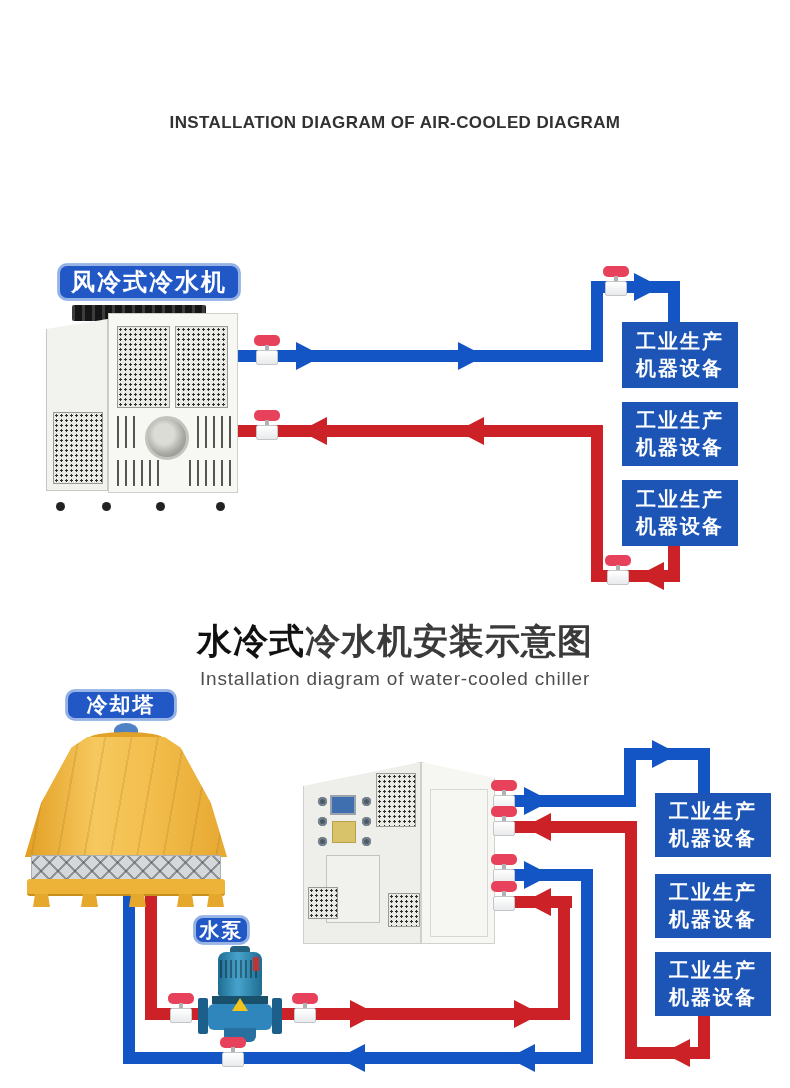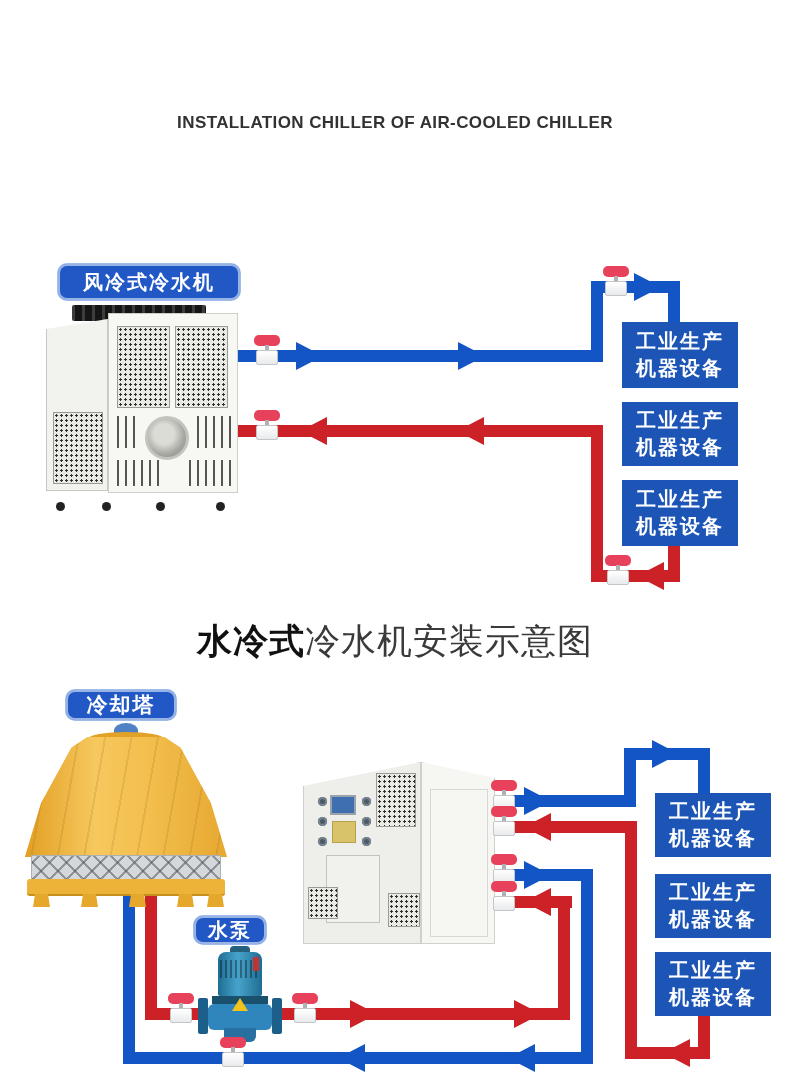--- a/index.html
+++ b/index.html
@@ -6,21 +6,21 @@
   .stage{position:relative;width:790px;height:1088px;background:#fff;overflow:hidden;
          font-family:"Liberation Sans","DejaVu Sans",sans-serif;}
   
   .h-air{position:absolute;left:0;top:18px;width:790px;text-align:center;
          font-size:55px;font-weight:900;letter-spacing:3px;color:#161616;}
   .s-air{position:absolute;left:0;top:113px;width:790px;text-align:center;
          font-size:17px;font-weight:600;letter-spacing:.4px;color:#323232;}
   .h-wat{position:absolute;left:0;top:618px;width:790px;text-align:center;
          font-size:35px;color:#2c2c2c;letter-spacing:1px;}
   .h-wat b{font-weight:900;color:#111;}
-  .h-wat span{font-weight:400;color:#3a3a3a;}
+  .h-wat span{font-weight:700;color:#3a3a3a;}
   .s-wat{position:absolute;left:0;top:668px;width:790px;text-align:center;
          font-size:19px;font-weight:300;letter-spacing:.8px;color:#4e4e4e;}
   
   .diag{position:absolute;left:0;width:790px;}
   .pipe{position:absolute;z-index:1;}
   .pipe.b{background:#1355c4;}
   .pipe.r{background:#cc2126;}
   .arr{position:absolute;width:0;height:0;z-index:2;}
   .arr.r-b{border-top:14px solid transparent;border-bottom:14px solid transparent;border-left:27px solid #1355c4;}
   .arr.l-b{border-top:14px solid transparent;border-bottom:14px solid transparent;border-right:27px solid #1355c4;}
@@ -108,25 +108,25 @@
       clip-path:polygon(50% 0,100% 100%,0 100%);z-index:2;}
   .pump .body{position:absolute;left:10px;top:58px;width:64px;height:26px;background:#2e86bd;border-radius:6px;}
   .pump .flg{position:absolute;top:52px;width:10px;height:36px;background:#1c5f8a;border-radius:2px;}
   .pump .foot{position:absolute;left:26px;top:82px;width:32px;height:14px;background:#27709f;border-radius:0 0 6px 6px;}
 </style>
 </head>
 <body>
 
 <div class="stage">
 
-  <div class="s-air">INSTALLATION CHILLER OF AIR-COOLED CHILLER</div>
+  <div class="s-air">INSTALLATION DIAGRAM OF AIR-COOLED DIAGRAM</div>
 
   <div class="diag d1" style="top:250px;height:360px;">
 
-    <div class="plabel" style="left:58px;top:14px;width:182px;height:36px;font-size:20px;letter-spacing:2px;">风冷式冷水机</div>
+    <div class="plabel" style="left:58px;top:14px;width:182px;height:36px;font-size:24px;letter-spacing:2px;">风冷式冷水机</div>
 
     <div class="mach1">
       <div class="fans"></div>
       <div class="sideF">
         <div class="sideG dots"></div>
       </div>
       <div class="frontF">
         <div class="g1 dots"></div>
         <div class="g2 dots"></div>
         <div class="duct"></div>
@@ -185,25 +185,26 @@
       <span>工业生产</span>
       <span>机器设备</span>
     </div>
     <div class="eqbox" style="top:230px;height:66px;">
       <span>工业生产</span>
       <span>机器设备</span>
     </div>
   </div>
 
   <div class="h-wat"><b>水冷式</b><span>冷水机安装示意图</span></div>
+  <div class="s-wat">Installation diagram of water-cooled chiller</div>
 
   <div class="diag d2" style="top:610px;height:478px;">
 
     <div class="plabel" style="left:66px;top:80px;width:110px;height:30px;font-size:21px;letter-spacing:2px;">冷却塔</div>
-    <div class="plabel" style="left:194px;top:306px;width:72px;height:28px;font-size:20px;letter-spacing:2px;">水泵</div>
+    <div class="plabel" style="left:194px;top:306px;width:55px;height:28px;font-size:20px;letter-spacing:2px;">水泵</div>
 
     <i class="pipe b" style="left:123px;top:282px;width:12px;height:172px;"></i>
     <i class="pipe r" style="left:145px;top:282px;width:12px;height:128px;"></i>
 
     <div class="tower">
       <div class="cap"></div>
       <div class="neck"></div>
       <div class="shell">
           <div class="ribs"></div>
         </div>

